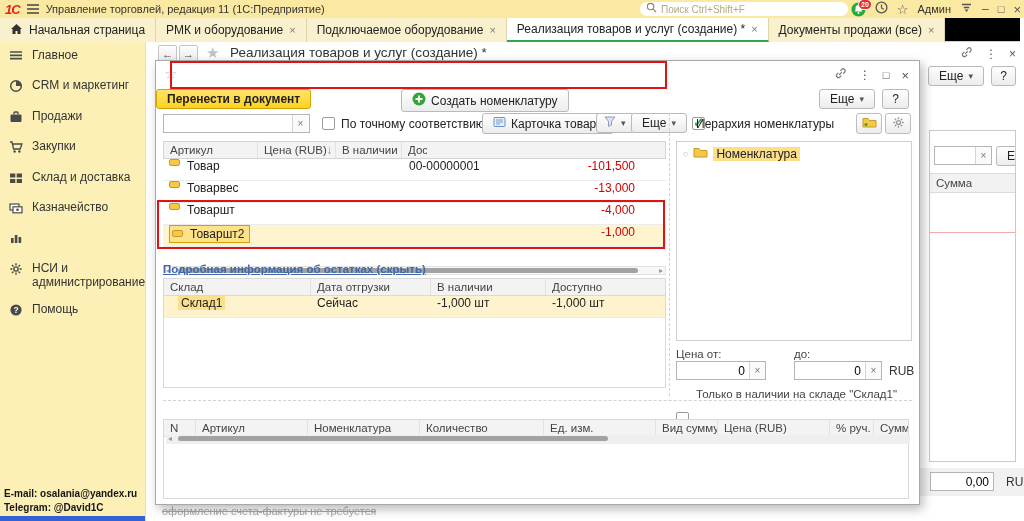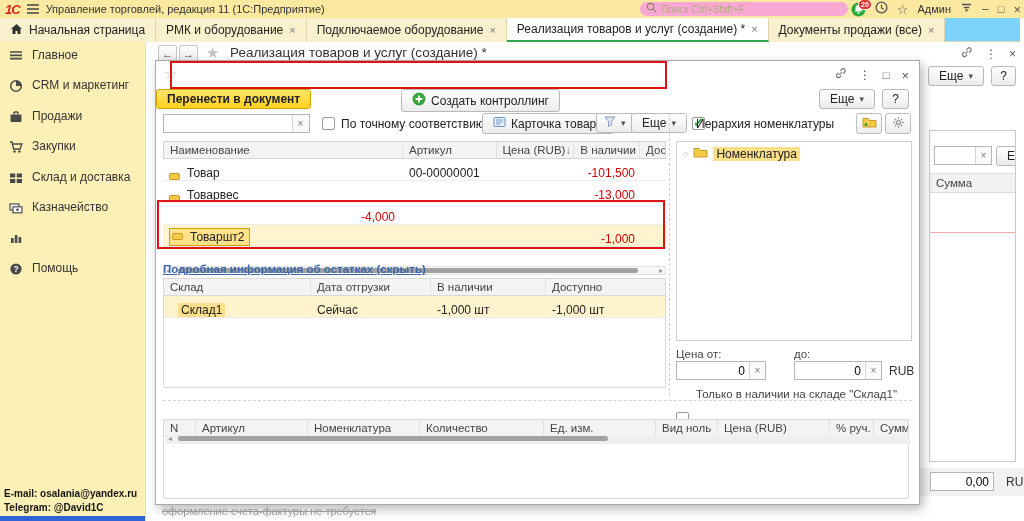--- a/index.html
+++ b/index.html
@@ -5,31 +5,31 @@
   * { margin:0; padding:0; box-sizing:border-box; }
   html,body { width:1024px; height:521px; overflow:hidden; }
   body { font-family:"Liberation Sans", sans-serif; font-size:12px; background:#fff; position:relative; color:#222; }
   .abs { position:absolute; }
 
   
   .topbar { position:absolute; top:0; left:0; right:0; height:18px; background:#fbe9a2; display:flex; align-items:center; gap:7px; padding:0 5px; }
   .logo1c { color:#e0231c; font-weight:bold; font-style:italic; font-size:13px; letter-spacing:-1px; line-height:1; }
   .burger { display:inline-flex; }
   .app-title { font-size:11px; color:#333; }
-  .top-search { position:absolute; left:640px; top:2px; width:208px; height:14px; background:#f9a8d4; border-radius:7px; display:flex; gap:4px; padding:0 6px; }
+  .top-search { position:absolute; left:640px; top:2px; width:208px; height:14px; background:#ffffff; border-radius:7px; display:flex; gap:4px; padding:0 6px; }
   .top-search input { border:none; background:transparent; outline:none; font-size:10px; width:160px; font-family:"Liberation Sans",sans-serif; color:#6d6747; }
   .top-search input::placeholder { color:#b3ab7e; }
   .top-icons { position:absolute; right:3px; top:0; height:18px; display:flex; align-items:center; gap:9px; }
   .bell-wrap { position:relative; width:15px; height:15px; }
   .badge { position:absolute; top:-3px; right:-6px; background:#e03131; color:#fff; font-size:7px; font-weight:bold; border-radius:6px; padding:0 2px; line-height:9px; border:1px solid #fff; }
   .winbtn { color:#555; font-size:12px; line-height:1; }
   .user-name { font-size:11px; color:#333; }
 
   
-  .tabbar { position:absolute; top:18px; left:0; right:4px; height:24px; background:#7dd3fc; display:flex; border-bottom:1px solid #d6d2b4; }
+  .tabbar { position:absolute; top:18px; left:0; right:4px; height:24px; background:#000000; display:flex; border-bottom:1px solid #d6d2b4; }
   .tab { display:flex; align-items:center; gap:6px; padding:0 10px; font-size:12px; color:#222; border-right:1px solid #ddd6ac; background:#f9f1cd; height:24px; }
   .tab .x { color:#777; font-size:11px; }
   .tab.active { background:#fff; border-bottom:2px solid #2ba84a; }
 
   
   .sidebar { position:absolute; left:0; top:42px; width:145px; bottom:0; background:#fcf0b6; }
   .side-item { display:flex; gap:8px; padding:6px 6px 6px 9px; align-items:flex-start; font-size:12px; color:#333; line-height:1.2; cursor:default; }
   .side-item .ic { flex:0 0 15px; margin-top:1px; }
   .side-footer { position:absolute; left:4px; bottom:7px; font-size:10px; font-weight:bold; color:#151515; line-height:1.35; }
   .blue-strip { position:absolute; left:0; bottom:0; width:440px; height:5px; background:#2f63d6; }
@@ -55,21 +55,21 @@
   .lnk { color:#3e68ac; font-weight:bold; text-decoration:underline; font-size:11.5px; white-space:nowrap; }
   .cb { width:13px; height:13px; border:1px solid #9a9a9a; background:#fff; display:inline-block; border-radius:2px; position:relative; flex:0 0 13px; }
   .cb.checked::after { content:"✓"; position:absolute; left:0px; top:-3px; color:#2f9e44; font-weight:bold; font-size:13px; }
   .field { border:1px solid #b5b5b5; height:19px; background:#fff; display:inline-flex; align-items:center; }
   .field input { border:none; outline:none; height:100%; font-family:"Liberation Sans",sans-serif; font-size:12px; padding:0 4px; }
   .clearbtn { width:16px; height:100%; border-left:1px solid #d5d5d5; color:#777; font-size:10px; display:inline-flex; align-items:center; justify-content:center; background:#fafafa; }
 
   .tbl-head { display:flex; background:#f3f3f3; border:1px solid #d4d4d4; font-size:11.5px; color:#444; }
   .tbl-head .th { padding:2px 6px; border-right:1px solid #e2e2e2; overflow:hidden; white-space:nowrap; }
   .row { display:flex; border-bottom:1px solid #ececec; height:22px; align-items:center; font-size:12px; background:#fff; }
-  .row .td { padding:0 6px; overflow:hidden; white-space:nowrap; height:100%; display:flex; align-items:flex-end; }
+  .row .td { padding:0 6px; overflow:hidden; white-space:nowrap; height:100%; display:flex; align-items:flex-start; }
   .neg { color:#d40000; justify-content:flex-end; }
   .item-ic { width:11px; height:7px; background:#f7c843; border:1px solid #c79a28; border-radius:2px; flex:0 0 11px; margin-right:7px; }
   .row.sel { background:#fff4d0; }
   .namehl { background:#fde28a; border:1px solid #d79e00; padding:0 5px 1px 2px; display:inline-flex; align-items:center; height:18px; }
   .hscroll { background:#f7f7f7; border:1px solid #e3e3e3; height:9px; position:relative; }
   .hscroll .thumb { position:absolute; top:1px; height:5px; background:#a2a2a2; border-radius:3px; }
   .dash-v { border-left:1px dashed #d2d2d2; }
   .dash-h { border-top:1px dashed #d2d2d2; }
   .cell-hl { background:#fbdf8a; padding:0 3px; }
   .sq-btn { width:26px; height:21px; border:1px solid #bdbdbd; border-radius:3px; background:linear-gradient(#ffffff,#ededed); display:inline-flex; align-items:center; justify-content:center; }
@@ -200,20 +200,27 @@
   </div>
   <div class="side-item">
     <span class="ic"><svg width="14" height="14" viewBox="0 0 14 14">
           <rect x="2" y="7" width="2.6" height="5" fill="#4a4a4a"></rect>
           <rect x="5.8" y="4" width="2.6" height="8" fill="#4a4a4a"></rect>
           <rect x="9.6" y="6" width="2.6" height="6" fill="#4a4a4a"></rect>
         </svg></span>
   </div>
   <div class="side-item">
     <span class="ic"><svg width="14" height="14" viewBox="0 0 14 14">
+          <circle cx="7" cy="7" r="2.1" fill="none" stroke="#4a4a4a" stroke-width="1.4"></circle>
+          <path d="M7 1.3v2.1M7 10.6v2.1M1.3 7h2.1M10.6 7h2.1M3 3l1.5 1.5M9.5 9.5L11 11M11 3L9.5 4.5M4.5 9.5L3 11" stroke="#4a4a4a" stroke-width="1.4"></path>
+        </svg></span>
+    <span>НСИ и администрирование</span>
+  </div>
+  <div class="side-item">
+    <span class="ic"><svg width="14" height="14" viewBox="0 0 14 14">
           <circle cx="7" cy="7" r="5.6" fill="#4a4a4a"></circle>
           <text x="7" y="10" font-size="8.5" font-weight="bold" fill="#fff" text-anchor="middle">?</text>
         </svg></span>
     <span>Помощь</span>
   </div>
   <div class="side-footer">
     <div>E-mail: osalania@yandex.ru</div>
     <div>Telegram: @David1C</div>
   </div>
 </div>
@@ -295,21 +302,21 @@
   <button class="btn btn-yellow abs" style="left:0; top:28px;">
     <span>Перенести в документ</span>
   </button>
   <button class="btn abs" style="left:245px; top:28px;">
     <span>
       <svg width="14" height="14" viewBox="0 0 14 14">
           <circle cx="7" cy="7" r="6.5" fill="#35a43a"></circle>
           <path d="M7 3.5v7M3.5 7h7" stroke="#fff" stroke-width="1.8"></path>
         </svg>
     </span>
-    <span>Создать контроллинг</span>
+    <span>Создать номенклатуру</span>
   </button>
 
   
   <div class="field abs" style="left:7px; top:53px; width:147px;">
     <input style="width: 128px;">
     <span class="clearbtn">×</span>
   </div>
   <span class="cb abs" style="left:166px; top:56px;"></span>
   <span class="abs" style="left:185px; top:56px; font-size:12px;">По точному соответствию</span>
   <button class="btn abs" style="left:326px; top:52px;">
@@ -350,21 +357,20 @@
       <svg width="13" height="13" viewBox="0 0 14 14">
           <circle cx="7" cy="7" r="2.1" fill="none" stroke="#9a9a9a" stroke-width="1.4"></circle>
           <path d="M7 1.3v2.1M7 10.6v2.1M1.3 7h2.1M10.6 7h2.1M3 3l1.5 1.5M9.5 9.5L11 11M11 3L9.5 4.5M4.5 9.5L3 11" stroke="#9a9a9a" stroke-width="1.4"></path>
         </svg>
     </span>
   </span>
 
   
   <div class="abs" style="left:7px; top:80px; width:503px;">
     <div class="tbl-head">
-      <span class="th" style="width:240px;">Наименование</span>
       <span class="th" style="width:94px;">Артикул</span>
       <span class="th" style="width:78px; display:flex; justify-content:space-between;">
         <span>Цена (RUB)</span>
         <span style="color:#888;">↓</span>
       </span>
       <span class="th" style="width:66px;">В наличии</span>
       <span class="th" style="width:25px; border-right:none;">Дос...</span>
     </div>
     <div class="row">
       <span class="td" style="width:240px;">
@@ -380,20 +386,24 @@
       <span class="td" style="width:240px;">
           <span class="item-ic"></span>
           <span>Товарвес</span>
         </span>
       <span class="td" style="width:94px;"></span>
       <span class="td" style="width:78px;"></span>
       <span class="td neg" style="width:66px;">-13,000</span>
       <span class="td" style="width:25px;"></span>
     </div>
     <div class="row">
+      <span class="td" style="width:240px;">
+          <span class="item-ic"></span>
+          <span>Товаршт</span>
+        </span>
       <span class="td" style="width:94px;"></span>
       <span class="td" style="width:78px;"></span>
       <span class="td neg" style="width:66px;">-4,000</span>
       <span class="td" style="width:25px;"></span>
     </div>
     <div class="row sel">
       <span class="td" style="width:240px;">
           <span class="namehl">
             <span class="item-ic"></span>
             <span>Товаршт2</span>
@@ -466,21 +476,21 @@
   <div class="dash-h abs" style="left:7px; top:339px; width:749px;"></div>
 
   
   <div class="abs" style="left:7px; top:358px; width:746px; height:80px; border:1px solid #d9d9d9;">
     <div class="tbl-head" style="border:none; border-bottom:1px solid #d9d9d9;">
       <span class="th" style="width:32px;">N</span>
       <span class="th" style="width:112px;">Артикул</span>
       <span class="th" style="width:112px;">Номенклатура</span>
       <span class="th" style="width:124px;">Количество</span>
       <span class="th" style="width:112px;">Ед. изм.</span>
-      <span class="th" style="width:62px;">Вид ноль</span>
+      <span class="th" style="width:62px;">Вид сумму</span>
       <span class="th" style="width:112px;">Цена (RUB)</span>
       <span class="th" style="width:44px;">% руч.</span>
       <span class="th" style="flex:1; border-right:none;">Сумм...</span>
     </div>
     <div class="hscroll abs" style="left:2px; right:2px; bottom:2px; border:none; background:#efefef;">
       <span class="abs" style="left:2px; top:-1px; font-size:8px; color:#999;">◂</span>
       <div class="thumb" style="left:12px; width:430px;"></div>
     </div>
   </div>
 </div>

